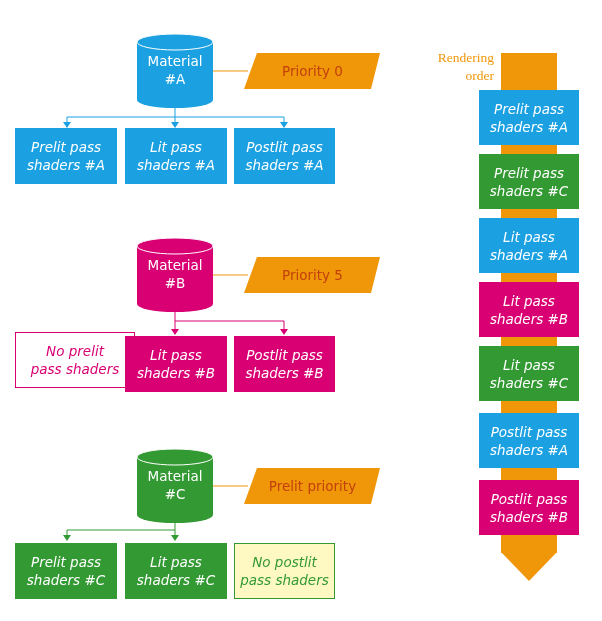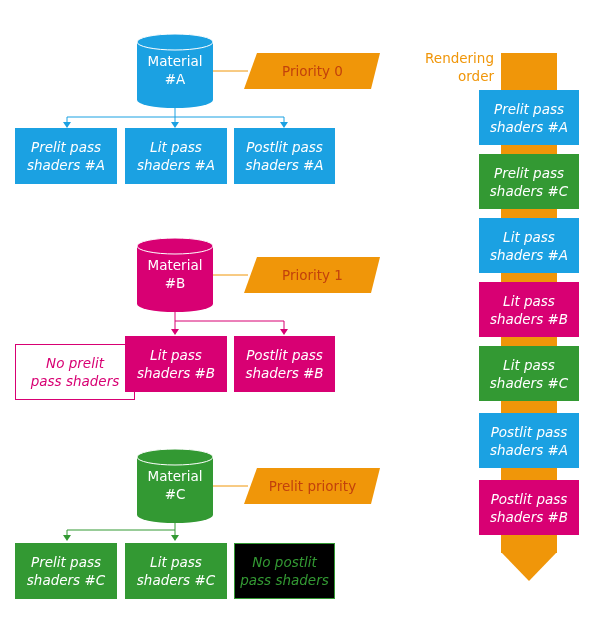--- a/index.html
+++ b/index.html
@@ -1,26 +1,26 @@
 <!DOCTYPE html>
 <html><head>
 <meta charset="utf-8">
 <style>
   html, body { margin: 0; padding: 0; background: #ffffff; }
   body { width: 602px; height: 621px; position: relative; overflow: hidden;
          font-family: "DejaVu Sans", sans-serif; }
-  .abs { position: absolute; }
+  .abs { position: absolute; font-family: Liberation Serif, serif; }
   .box { position: absolute; display: flex; align-items: center; justify-content: center;
          text-align: center; color: #ffffff; font-size: 13.5px; line-height: 18px;
          box-sizing: border-box; white-space: pre-line; font-style: italic; }
   .blue { background: #1ba1e2; }
   .pink { background: #d80073; }
   .green { background: #339933; }
   .outline-pink { background: #fff; border: 1px solid #d80073; color: #d80073; }
-  .outline-green { background: #000000; border: 1px solid #339933; color: #339933; }
+  .outline-green { background: #fef9c3; border: 1px solid #339933; color: #339933; }
   .cyl-label { position: absolute; color: #fff; font-size: 13.5px; line-height: 18px;
                text-align: center; white-space: pre-line; }
   .prio-label { position: absolute; color: #c2410c; font-size: 13.5px; text-align: center;
                 line-height: 18px; }
   .orange-text { color: #f09609; font-size: 13.5px; line-height: 18px; text-align: right;
                  white-space: pre-line; }
   svg { position: absolute; left: 0; top: 0; }
 </style>
 </head>
 <body>
@@ -83,22 +83,22 @@
 <div class="prio-label" style="left:250px; top:62px; width:125px;">Priority 0</div>
 <div class="box blue" style="left:15px; top:128px; width:102px; height:56px;">Prelit pass
 shaders #A</div>
 <div class="box blue" style="left:125px; top:128px; width:102px; height:56px;">Lit pass
 shaders #A</div>
 <div class="box blue" style="left:234px; top:128px; width:101px; height:56px;">Postlit pass
 shaders #A</div>
 
 <div class="cyl-label" style="left:137px; top:256px; width:76px;">Material
 #B</div>
-<div class="prio-label" style="left:250px; top:266px; width:125px;">Priority 1</div>
-<div class="box outline-pink" style="left:15px; top:344px; width:120px; height:56px;text-align:center;">No prelit
+<div class="prio-label" style="left:250px; top:266px; width:125px;">Priority 5</div>
+<div class="box outline-pink" style="left:15px; top:332px; width:120px; height:56px;text-align:center;">No prelit
 pass shaders</div>
 <div class="box pink" style="left:125px; top:336px; width:102px; height:56px;">Lit pass
 shaders #B</div>
 <div class="box pink" style="left:234px; top:336px; width:101px; height:56px;">Postlit pass
 shaders #B</div>
 
 <div class="cyl-label" style="left:137px; top:467px; width:76px;">Material
 #C</div>
 <div class="prio-label" style="left:250px; top:477px; width:125px;">Prelit priority</div>
 <div class="box green" style="left:15px; top:543px; width:102px; height:56px;">Prelit pass

